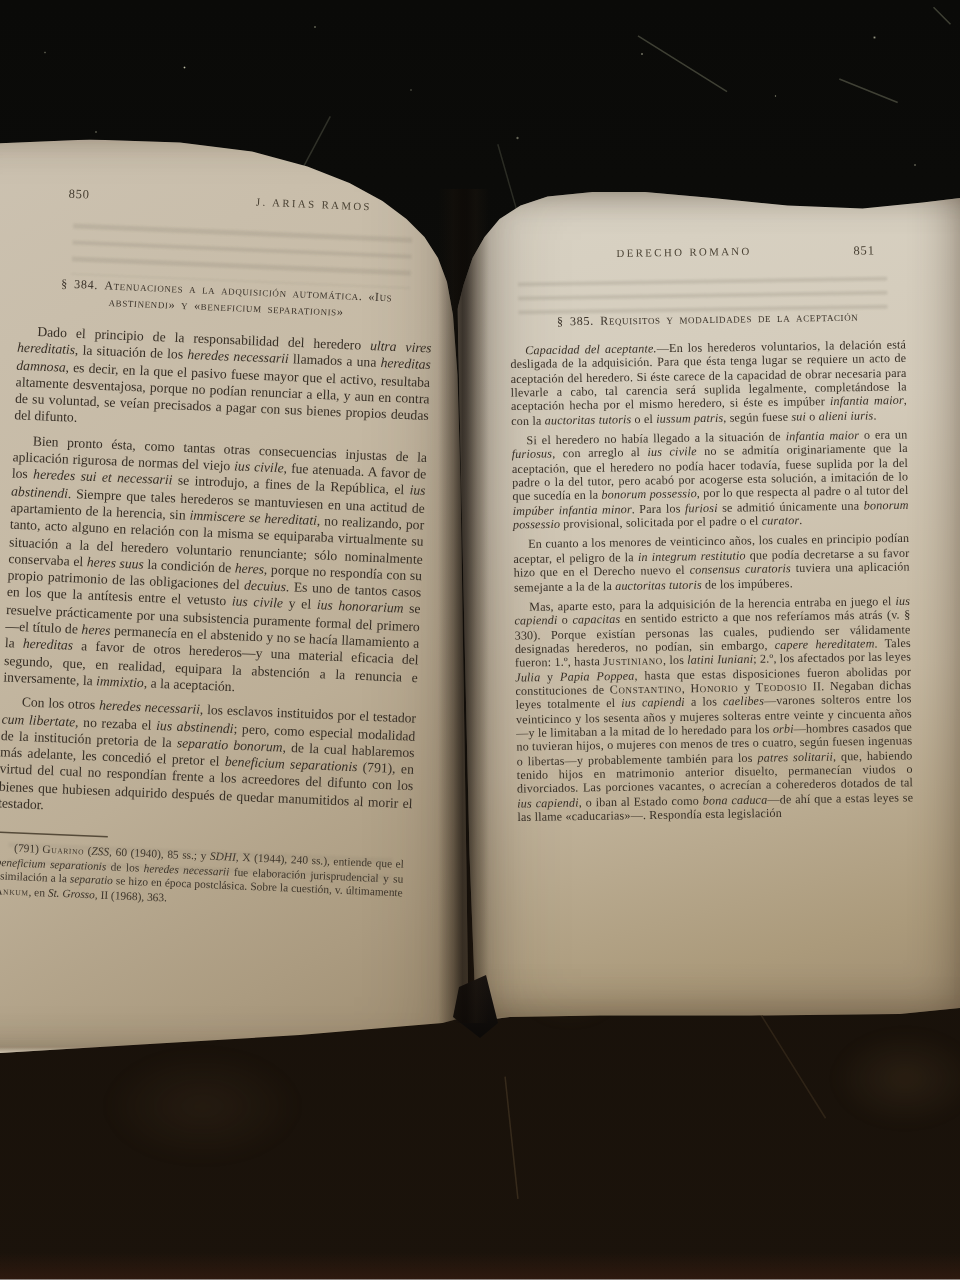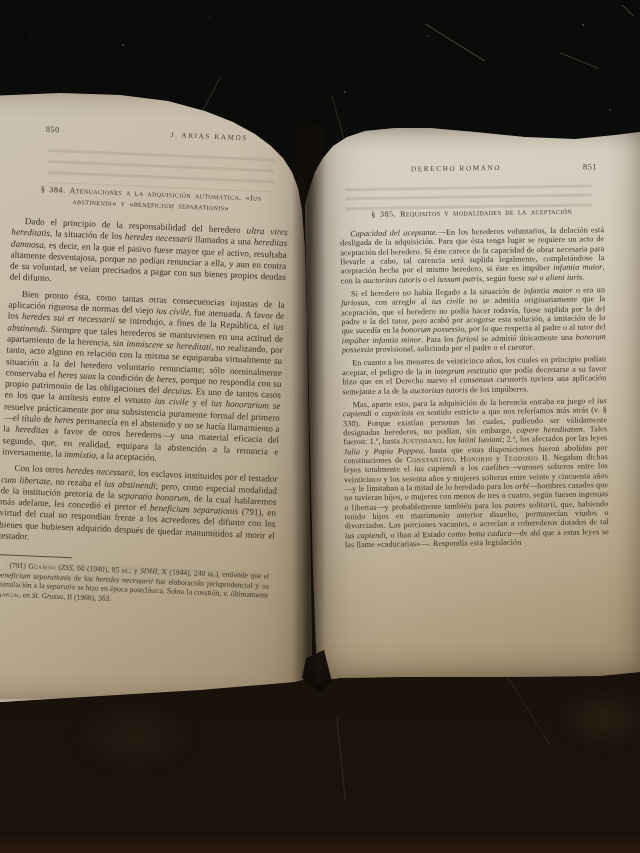--- a/index.html
+++ b/index.html
@@ -77,21 +77,21 @@
     clip-path:polygon(6px 10px,24px 2px,32px 34px,20px 44px,2px 30px);
   }
 
   
   .content{position:absolute;color:#362e25;}
   .content-left{left:28px;top:34px;width:276px;transform:rotate(2.4deg);transform-origin:10px 0;}
   .content-right{left:36px;top:38px;width:264px;transform:rotate(-0.9deg);transform-origin:280px 0;}
   .page-head{position:relative;height:12px;color:#463e31;}
   .pagenum{font-size:8.4px;letter-spacing:.5px;}
   .content-left .pagenum{position:absolute;left:30px;top:0;}
-  .content-right .pagenum{position:absolute;right:6px;top:0;}
+  .content-right .pagenum{position:absolute;right:20px;top:0;}
   .runhead{font-size:7.2px;letter-spacing:1.6px;color:#4a4234;}
   .content-left .runhead{position:absolute;left:155px;top:1px;white-space:nowrap;}
   .content-right .runhead{display:block;text-align:center;padding-right:30px;}
   .heading{
     font-size:8.1px;font-weight:normal;text-align:center;color:#3b332a;
     letter-spacing:.5px;word-spacing:1.5px;line-height:11px;margin:0;padding:0 6px;
   }
   .content-left .heading{margin-top:47px;}
   .content-right .heading{margin-top:31px;padding:0 14px;}
   .body{text-align:justify;}

